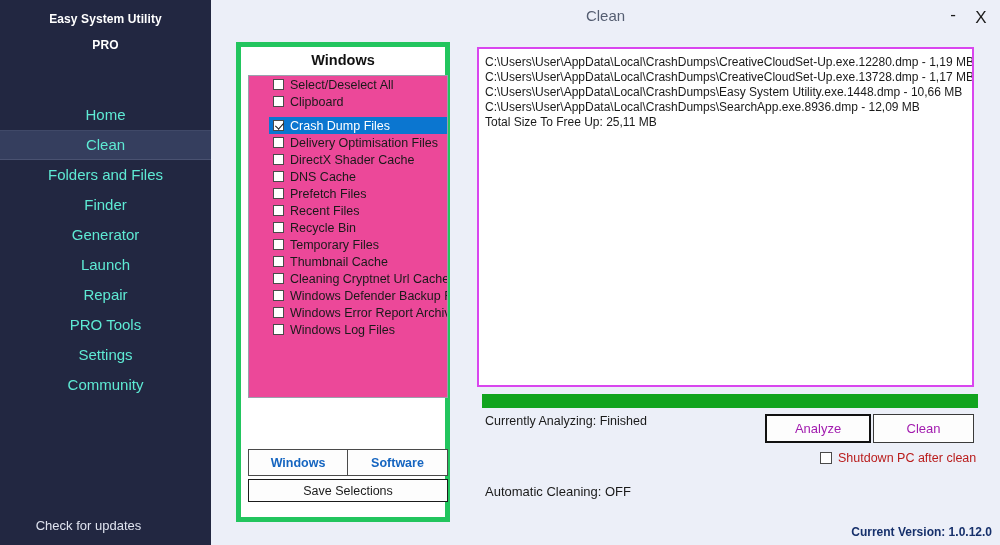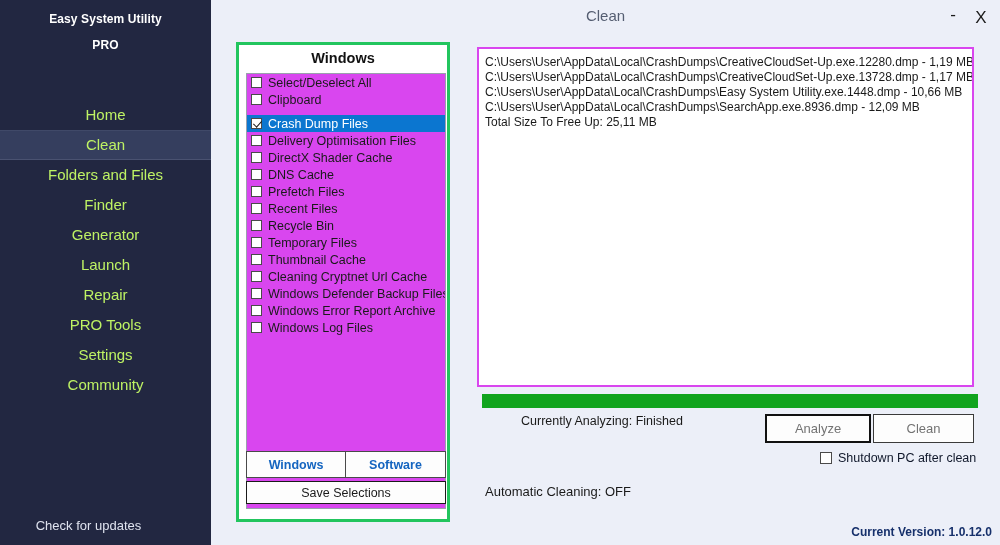--- a/index.html
+++ b/index.html
@@ -30,21 +30,21 @@
     padding: 6px 12px 0 12px;
     color: #ffffff;
     letter-spacing: .1px;
   }
   #nav { margin-top: 42px; }
   .nav-item {
     height: 30px;
     line-height: 30px;
     text-align: center;
     font-size: 15px;
-    color: #bef264;
+    color: #5eead4;
     cursor: pointer;
     user-select: none;
   }
   .nav-item.active {
     background: #353e5e;
     border-top: 1px solid #49527090;
     border-bottom: 1px solid #5a628090;
     height: 30px;
     line-height: 28px;
   }
@@ -82,37 +82,38 @@
   }
   #btn-min { right: 36px; font-size: 17px; line-height: 13px;}
   #btn-close { right: 8px; font-size: 17px; }
 
   
   #left-card {
     position: absolute;
     left: 236px; top: 42px;
     width: 214px; height: 480px;
     background: #ffffff;
-    border: 3px solid #22c55e;
+    border: 5px solid #22c55e;
   }
   #left-card-title {
     text-align: center;
     font-size: 14.5px;
     font-weight: bold;
     color: #111;
     padding-top: 5px;
     height: 24px;
   }
   #checklist {
     position: absolute;
     left: 7px; top: 28px;
-    width: 200px; height: 436px;
+    width: 200px; height: 323px;
     border: 1px solid #9aa0ad;
-    background: #d946ef;
+    background: #ec4899;
     overflow: hidden;
+    padding-left: 20px;
   }
   .cl-row {
     display: flex;
     align-items: center;
     height: 17px;
     padding-left: 4px;
     font-size: 12.5px;
     color: #1a1a1a;
     cursor: pointer;
     white-space: nowrap;
@@ -201,57 +202,56 @@
   #progress-fill {
     height: 100%;
     background: #11a41e;
   }
 
   #status-text {
     position: absolute;
     left: 485px; top: 414px;
     font-size: 12.5px;
     color: #1a1a1a;
-    margin-left: 36px;
   }
   #auto-clean-text {
     position: absolute;
     left: 485px; top: 484px;
     font-size: 13px;
     color: #1a1a1a;
   }
 
   .actbtn {
     position: absolute;
     top: 414px;
     height: 29px;
     background: #fdfdfd;
     font-size: 13px;
-    color: #737373;
+    color: #a21caf;
     display: flex;
     align-items: center;
     justify-content: center;
     cursor: pointer;
   }
   #btn-analyze {
     left: 765px; width: 106px;
     border: 2px solid #111;
   }
   #btn-clean {
     left: 873px; width: 101px;
     border: 1px solid #3a3a3a;
   }
 
   #shutdown-row {
     position: absolute;
     left: 820px; top: 451px;
     display: flex;
     align-items: center;
     font-size: 12.5px;
-    color: #0f172a;
+    color: #b91c1c;
     cursor: pointer;
   }
   #shutdown-row .cbox { width: 12px; height: 12px; }
 
   #version {
     position: absolute;
     right: 8px; bottom: 6px;
     font-size: 12px;
     color: #16306b;
     font-weight: bold;

